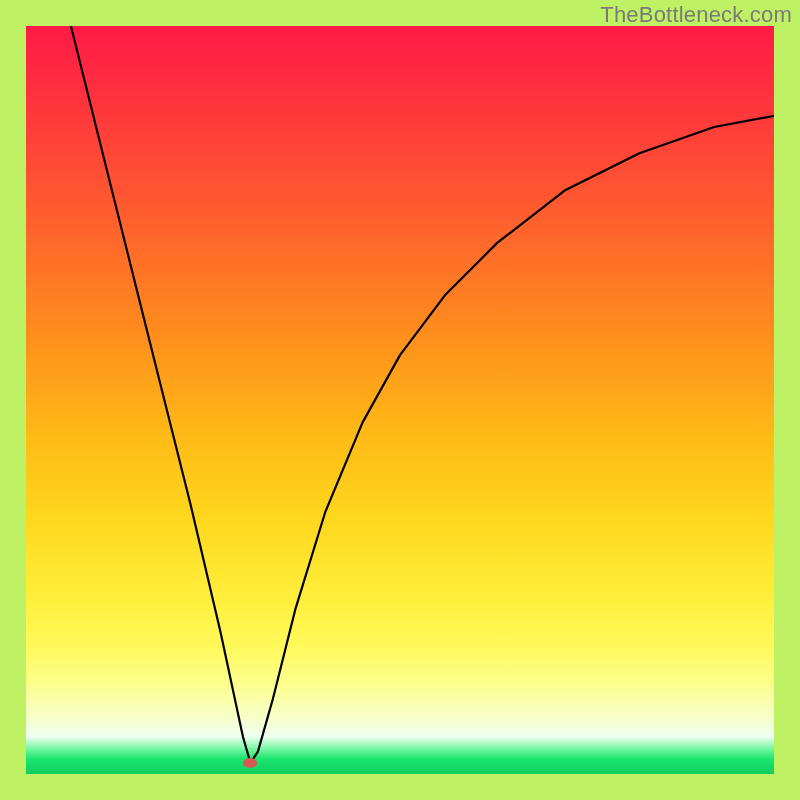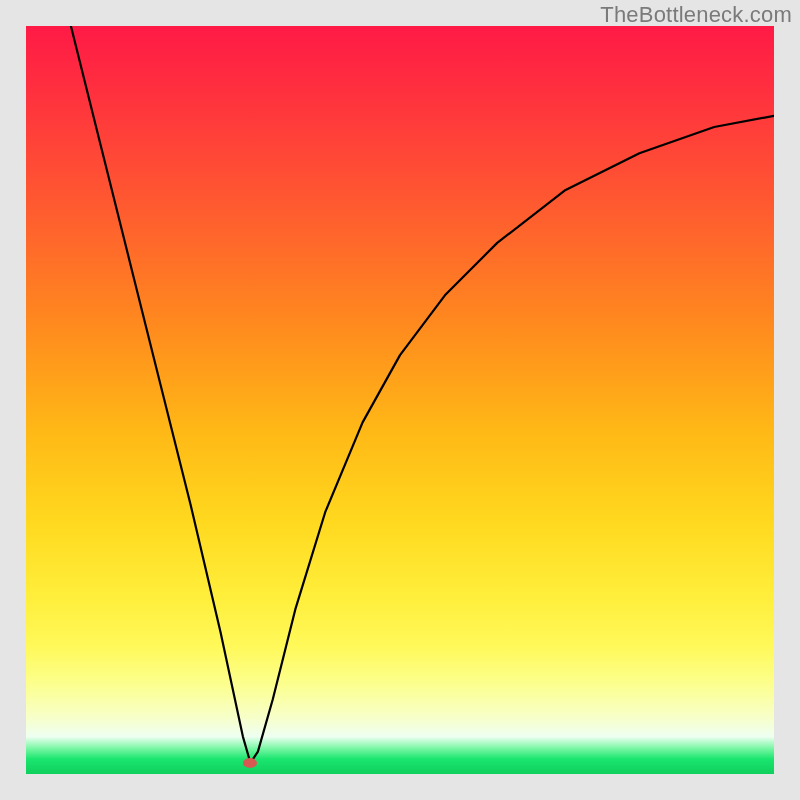--- a/index.html
+++ b/index.html
@@ -8,21 +8,21 @@
     width: 800px;
     height: 800px;
     background: #000;
     overflow: hidden;
     font-family: Arial, Helvetica, sans-serif;
   }
   .frame {
     position: relative;
     width: 800px;
     height: 800px;
-    background: #e5e5e5;
+    background: #bef264;
   }
   .plot {
     position: absolute;
     left: 26px;
     top: 26px;
     width: 748px;
     height: 748px;
     
     background: linear-gradient(
       to bottom,

